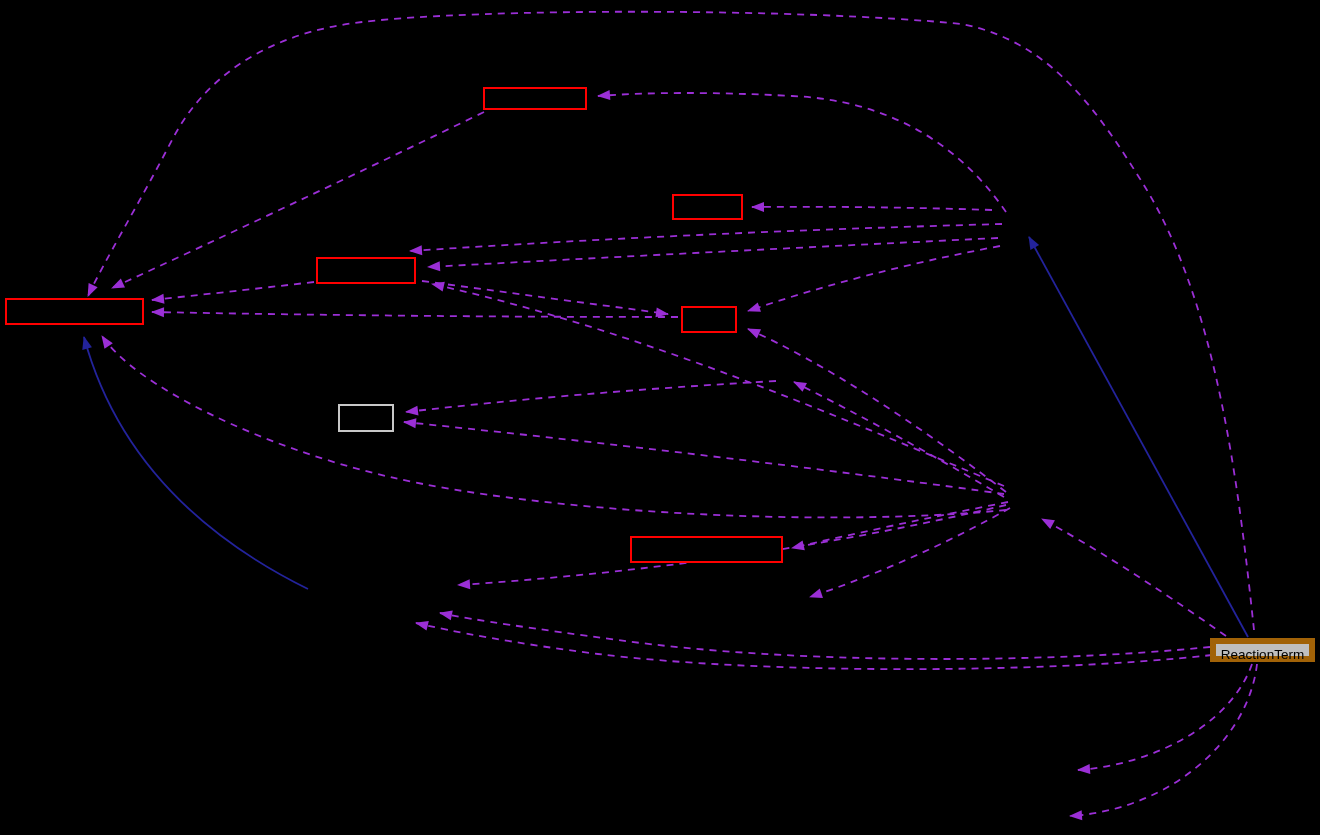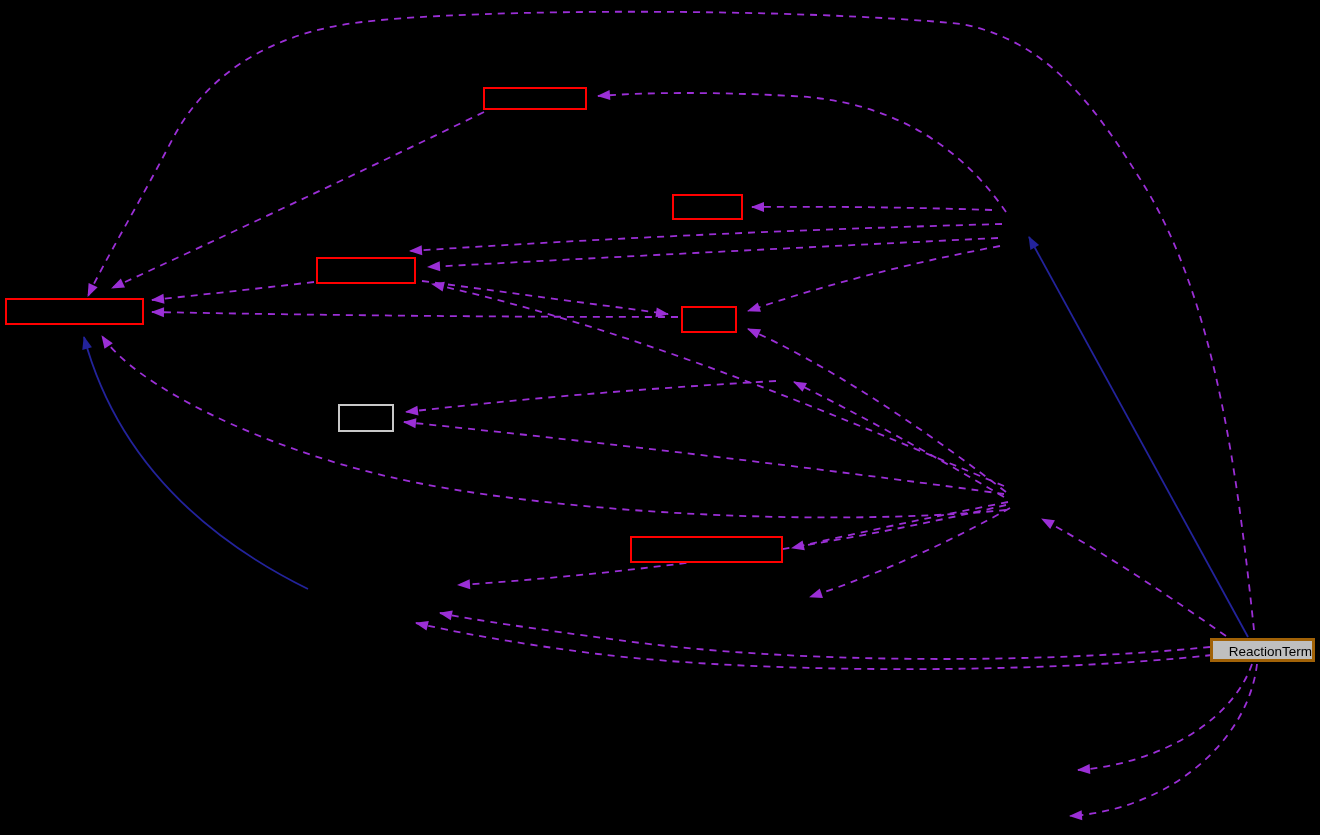--- a/index.html
+++ b/index.html
@@ -2,22 +2,22 @@
 <html><head>
 <meta charset="utf-8">
 <style>
   html,body{margin:0;padding:0;background:#000;}
   #stage{position:relative;width:1320px;height:835px;background:#000000;overflow:hidden;
          font-family:"Liberation Sans", sans-serif;}
   #edges{position:absolute;left:0;top:0;width:1320px;height:835px;}
   .node{position:absolute;box-sizing:border-box;background:#000;}
   .node.red{border:2px solid #FF0000;}
   .node.plain{border:2px solid #C8C8C8;}
-  .node.current{background:#BFBFBF;border:3px solid #a16207;color:#000;
-                font-size:13.5px;text-align:right;line-height:22px;}
+  .node.current{background:#BFBFBF;border:6px solid #a16207;color:#000;
+                font-size:13.5px;text-align:center;line-height:22px;}
   .edge-usage{stroke:#9B2FD6;stroke-width:1.8;fill:none;stroke-dasharray:7,6;}
   .edge-inherit{stroke:#23239B;stroke-width:1.8;fill:none;}
 </style>
 </head>
 <body>
 
 <div id="stage">
 
   <svg id="edges" viewBox="0 0 1320 835">
     <defs>

